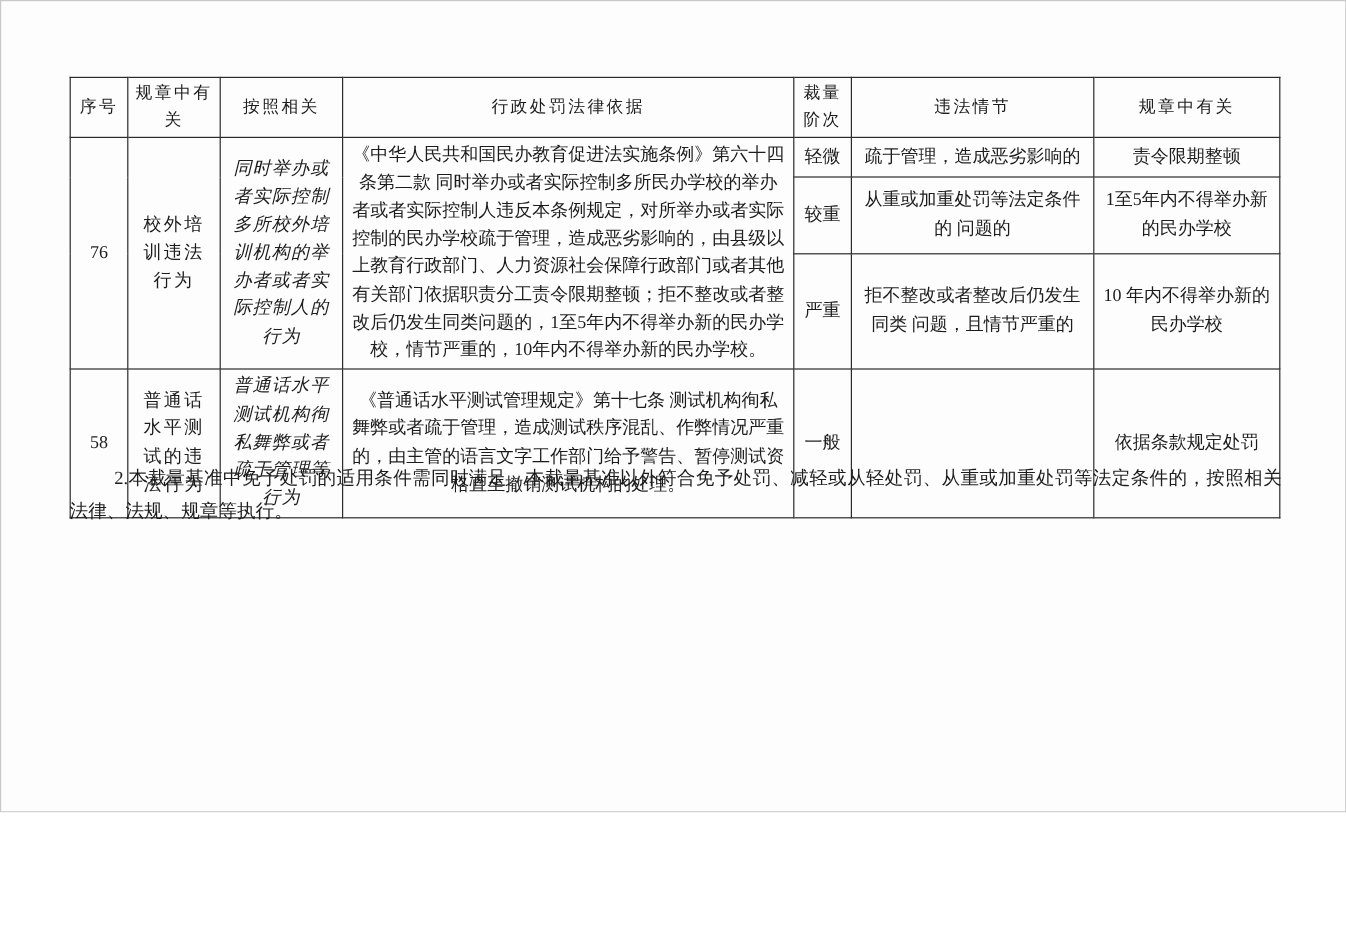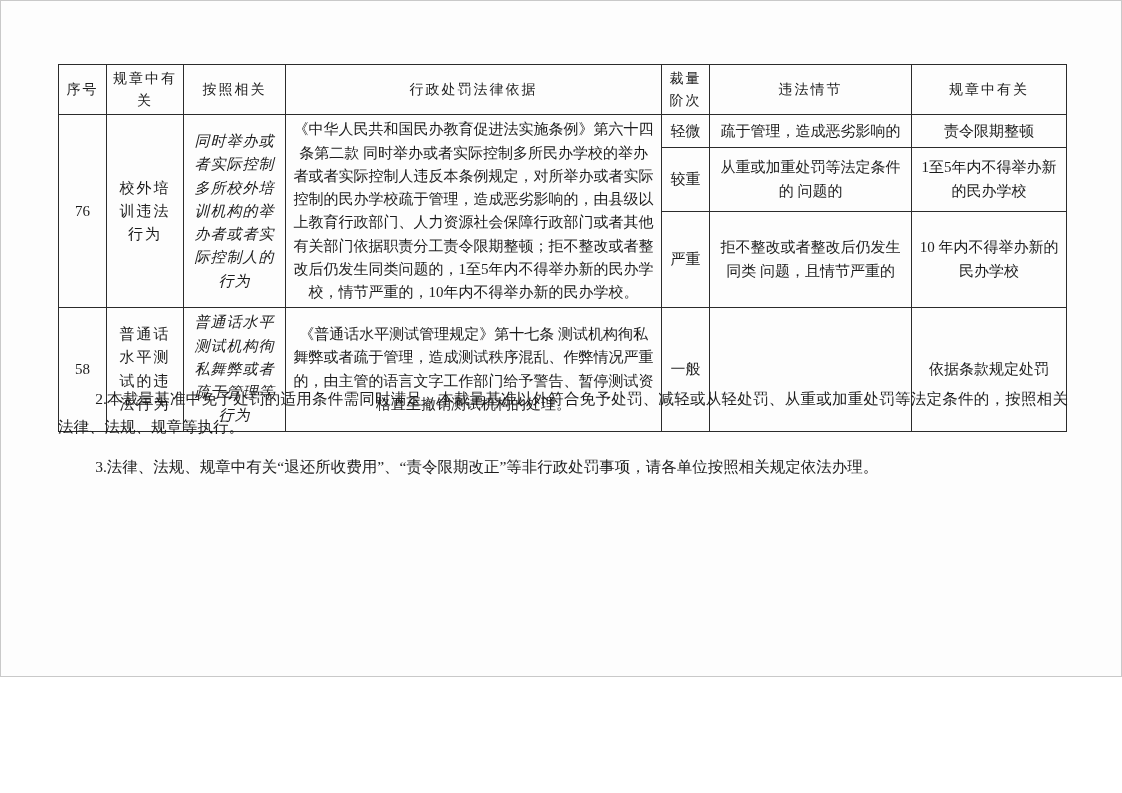--- a/index.html
+++ b/index.html
@@ -142,20 +142,19 @@
         <td class="c-basis">《普通话水平测试管理规定》第十七条 测试机构徇私舞弊或者疏于管理，造成测试秩序混乱、作弊情况严重的，由主管的语言文字工作部门给予警告、暂停测试资格直至撤销测试机构的处理。</td>
         <td class="c-tier">一般</td>
         <td class="c-circ"></td>
         <td class="c-std">依据条款规定处罚</td>
       </tr>
     </tbody>
   </table>
 
   <div class="notes">
     <p>2.本裁量基准中免予处罚的适用条件需同时满足。本裁量基准以外符合免予处罚、减轻或从轻处罚、从重或加重处罚等法定条件的，按照相关 法律、法规、规章等执行。</p>
-    <p>3.法律、法规、规章中有关“退还所收费用”、“责令限期改正”等非行政处罚事项，请各单位按照相关规定依法办理。</p>
   </div>
 
   <div class="page-number">—25—</div>
 
   <div class="speck"></div>
 
 </div>
 
 </body></html>

